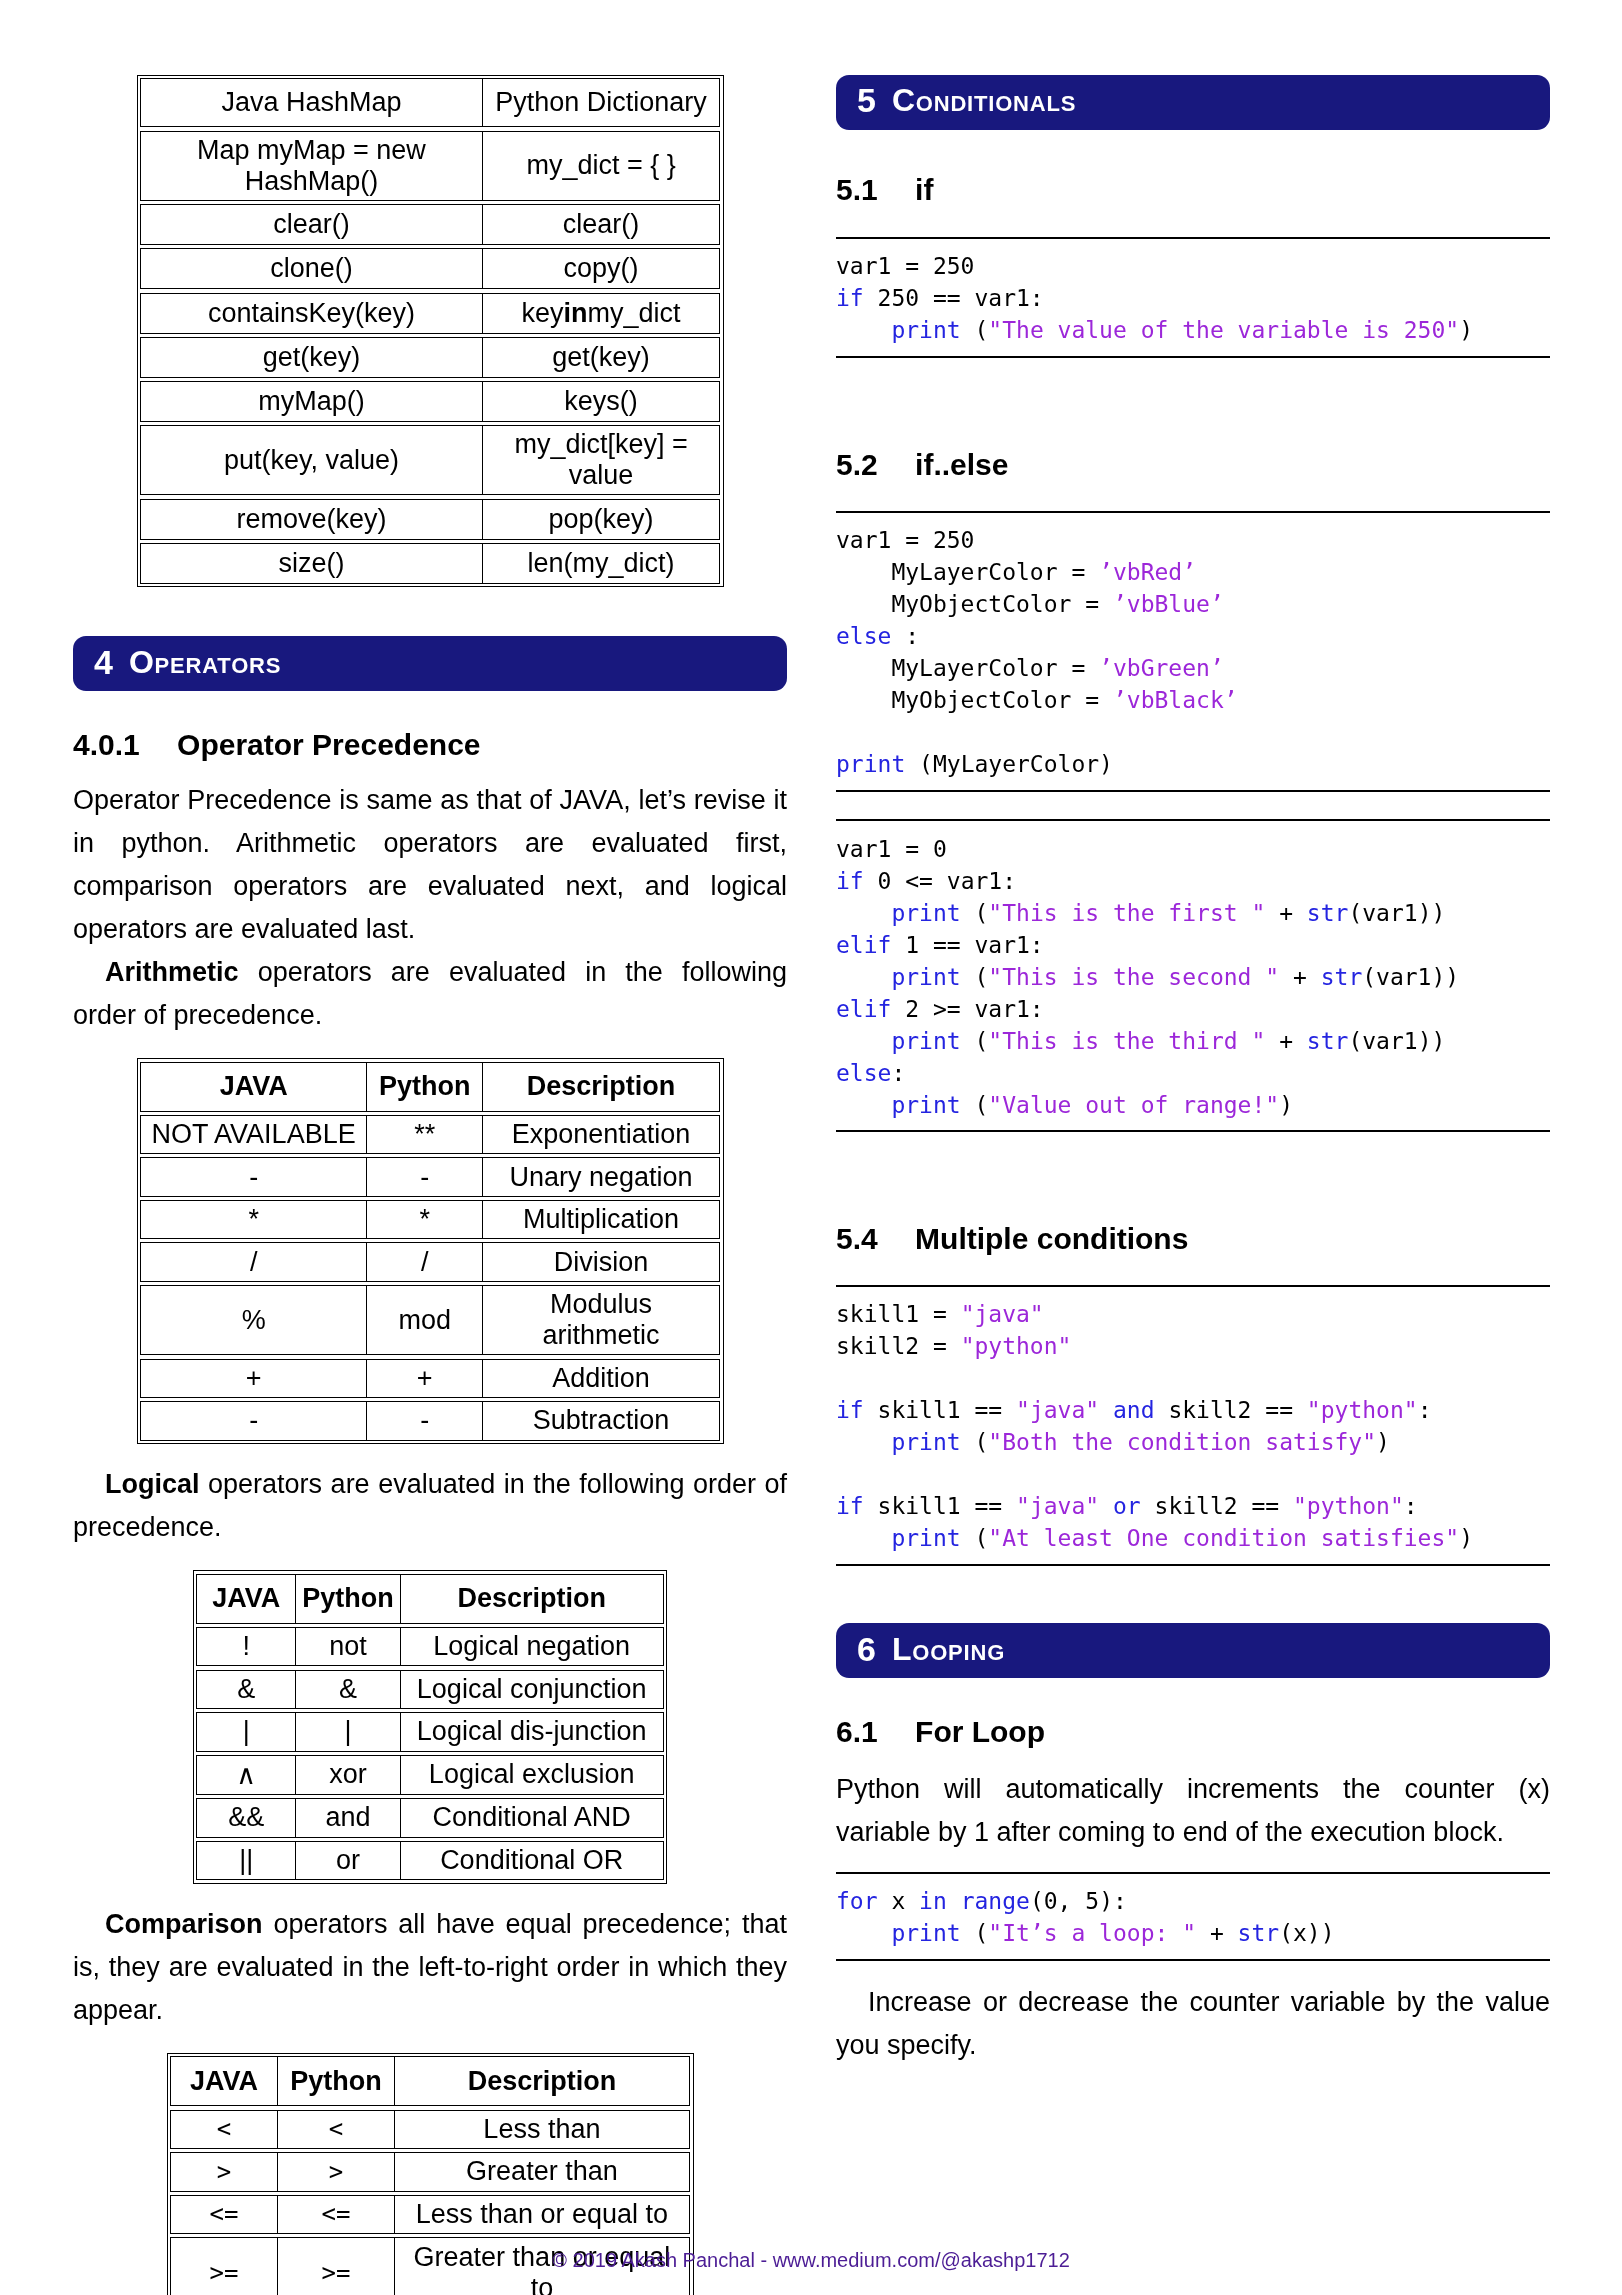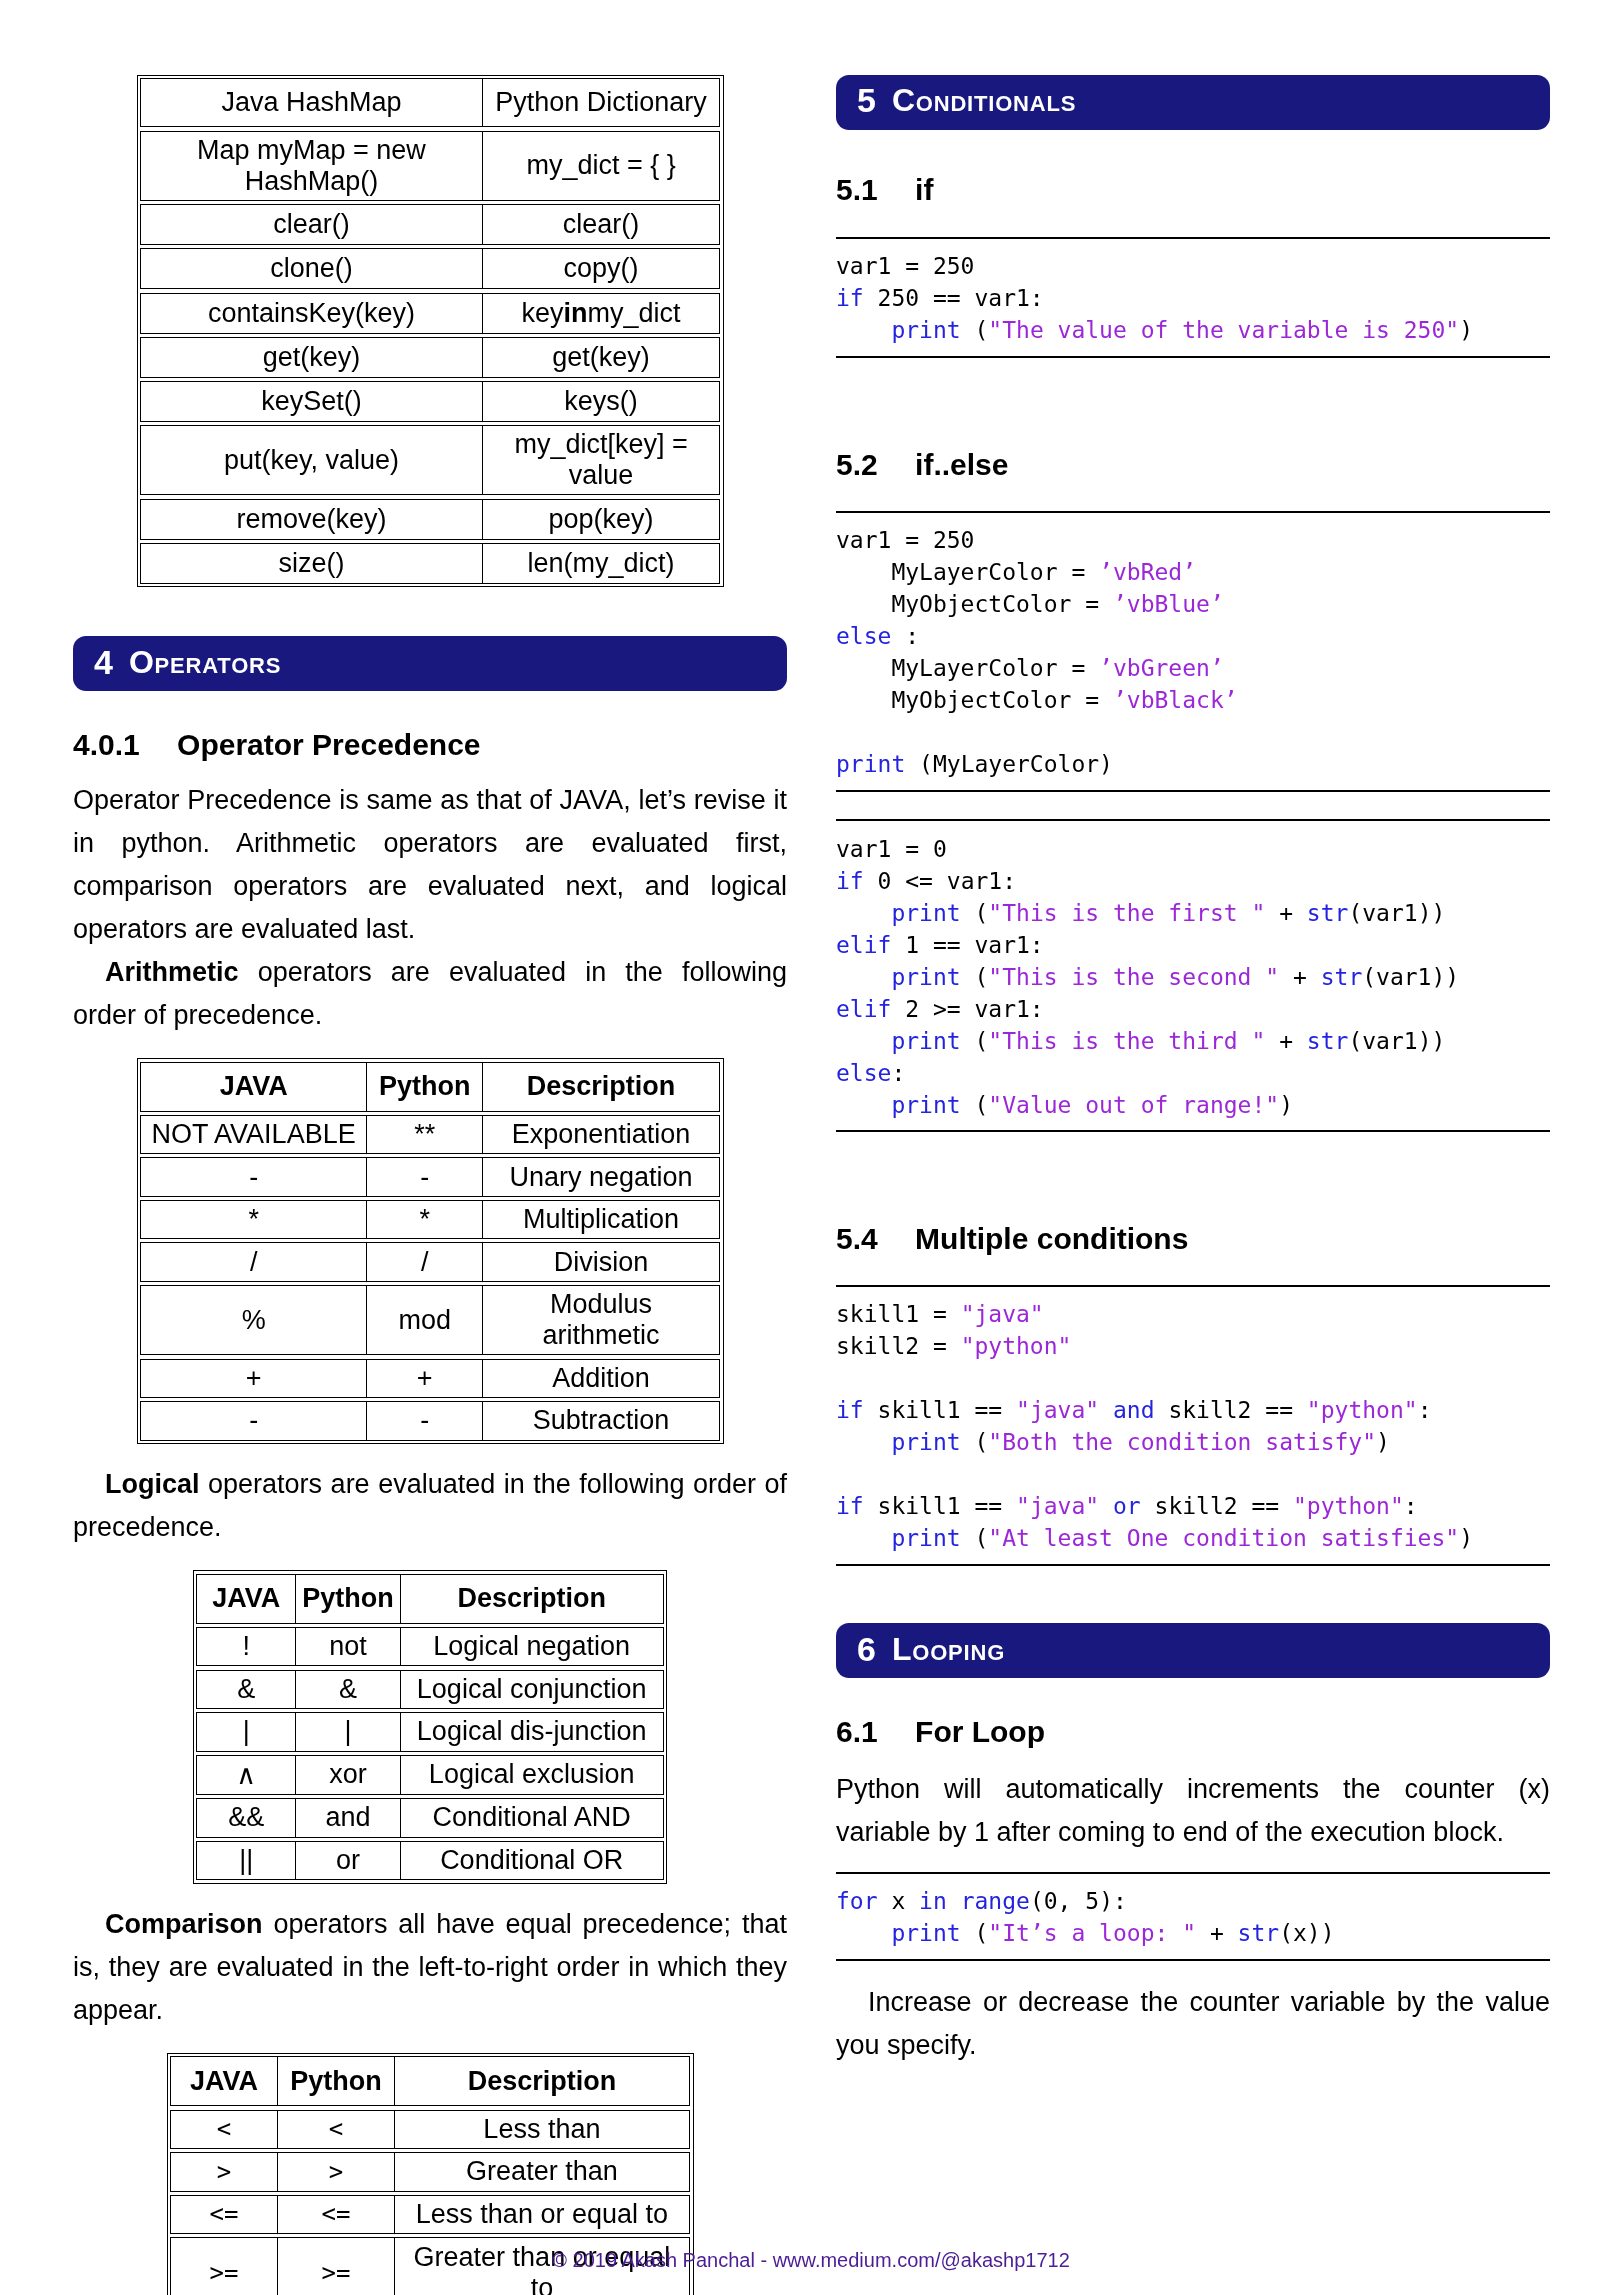--- a/index.html
+++ b/index.html
@@ -133,21 +133,21 @@
             <span class="tok-p">key </span>
             <span class="tok-b">in</span>
             <span class="tok-p"> my_dict</span>
           </div>
         </div>
         <div class="trow">
           <div class="tcell">get(key)</div>
           <div class="tcell">get(key)</div>
         </div>
         <div class="trow">
-          <div class="tcell">keySet()</div>
+          <div class="tcell">myMap()</div>
           <div class="tcell">keys()</div>
         </div>
         <div class="trow">
           <div class="tcell">put(key, value)</div>
           <div class="tcell">my_dict[key] = value</div>
         </div>
         <div class="trow">
           <div class="tcell">remove(key)</div>
           <div class="tcell">pop(key)</div>
         </div>

